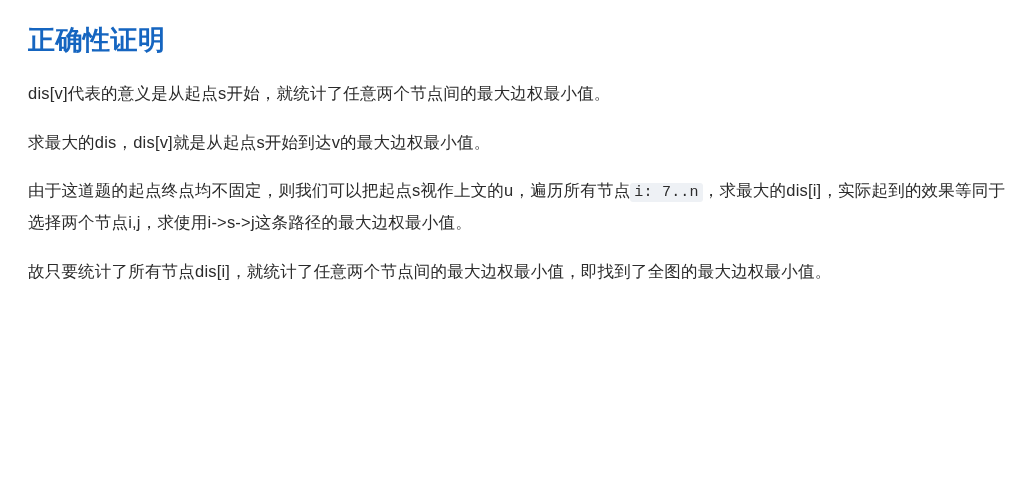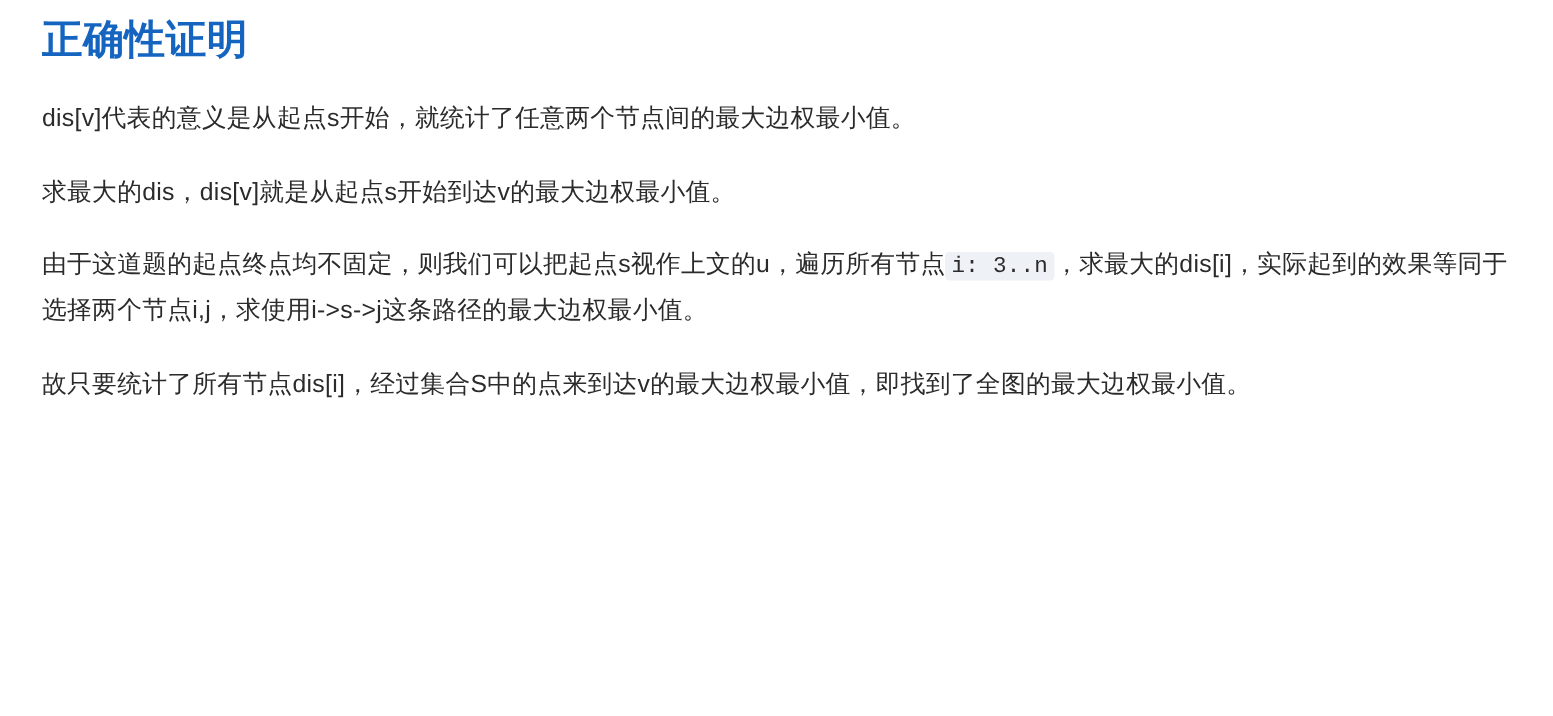--- a/index.html
+++ b/index.html
@@ -8,21 +8,21 @@
     background: #ffffff;
   }
   body {
     width: 1035px;
     height: 477px;
     font-family: "Liberation Sans", sans-serif;
     color: #24292f;
     overflow: hidden;
   }
   .page {
-    padding: 10px 28px 0 28px;
+    padding: 24px 28px 0 28px;
     box-sizing: border-box;
     width: 1035px;
   }
   .section-title {
     color: #1565c0;
     font-size: 27px;
     font-weight: bold;
     letter-spacing: 0.5px;
     margin: 0 0 22px 0;
     line-height: 1.2;
@@ -53,17 +53,17 @@
 <div class="page">
 
   <h1 class="section-title">正确性证明</h1>
 
 
   <p class="para">dis[v]代表的意义是从起点s开始，就统计了任意两个节点间的最大边权最小值。</p>
 
   <p class="para">求最大的dis，dis[v]就是从起点s开始到达v的最大边权最小值。</p>
 
 
-  <p class="para"><span>由于这道题的起点终点均不固定，则我们可以把起点s视作上文的u，遍历所有节点</span><code class="code">i: 3..n</code><span>，求最大的dis[i]，实际起到的效果等同于选择两个节点i,j，求使用i-&gt;s-&gt;j这条路径的最大边权最小值。</span></p>
+  <p class="para"><span>由于这道题的起点终点均不固定，则我们可以把起点s视作上文的u，遍历所有节点</span><code class="code">i: 7..n</code><span>，求最大的dis[i]，实际起到的效果等同于选择两个节点i,j，求使用i-&gt;s-&gt;j这条路径的最大边权最小值。</span></p>
 
-  <p class="para">故只要统计了所有节点dis[i]，经过集合S中的点来到达v的最大边权最小值，即找到了全图的最大边权最小值。</p>
+  <p class="para">故只要统计了所有节点dis[i]，就统计了任意两个节点间的最大边权最小值，即找到了全图的最大边权最小值。</p>
 
 </div>
 
 </body></html>

